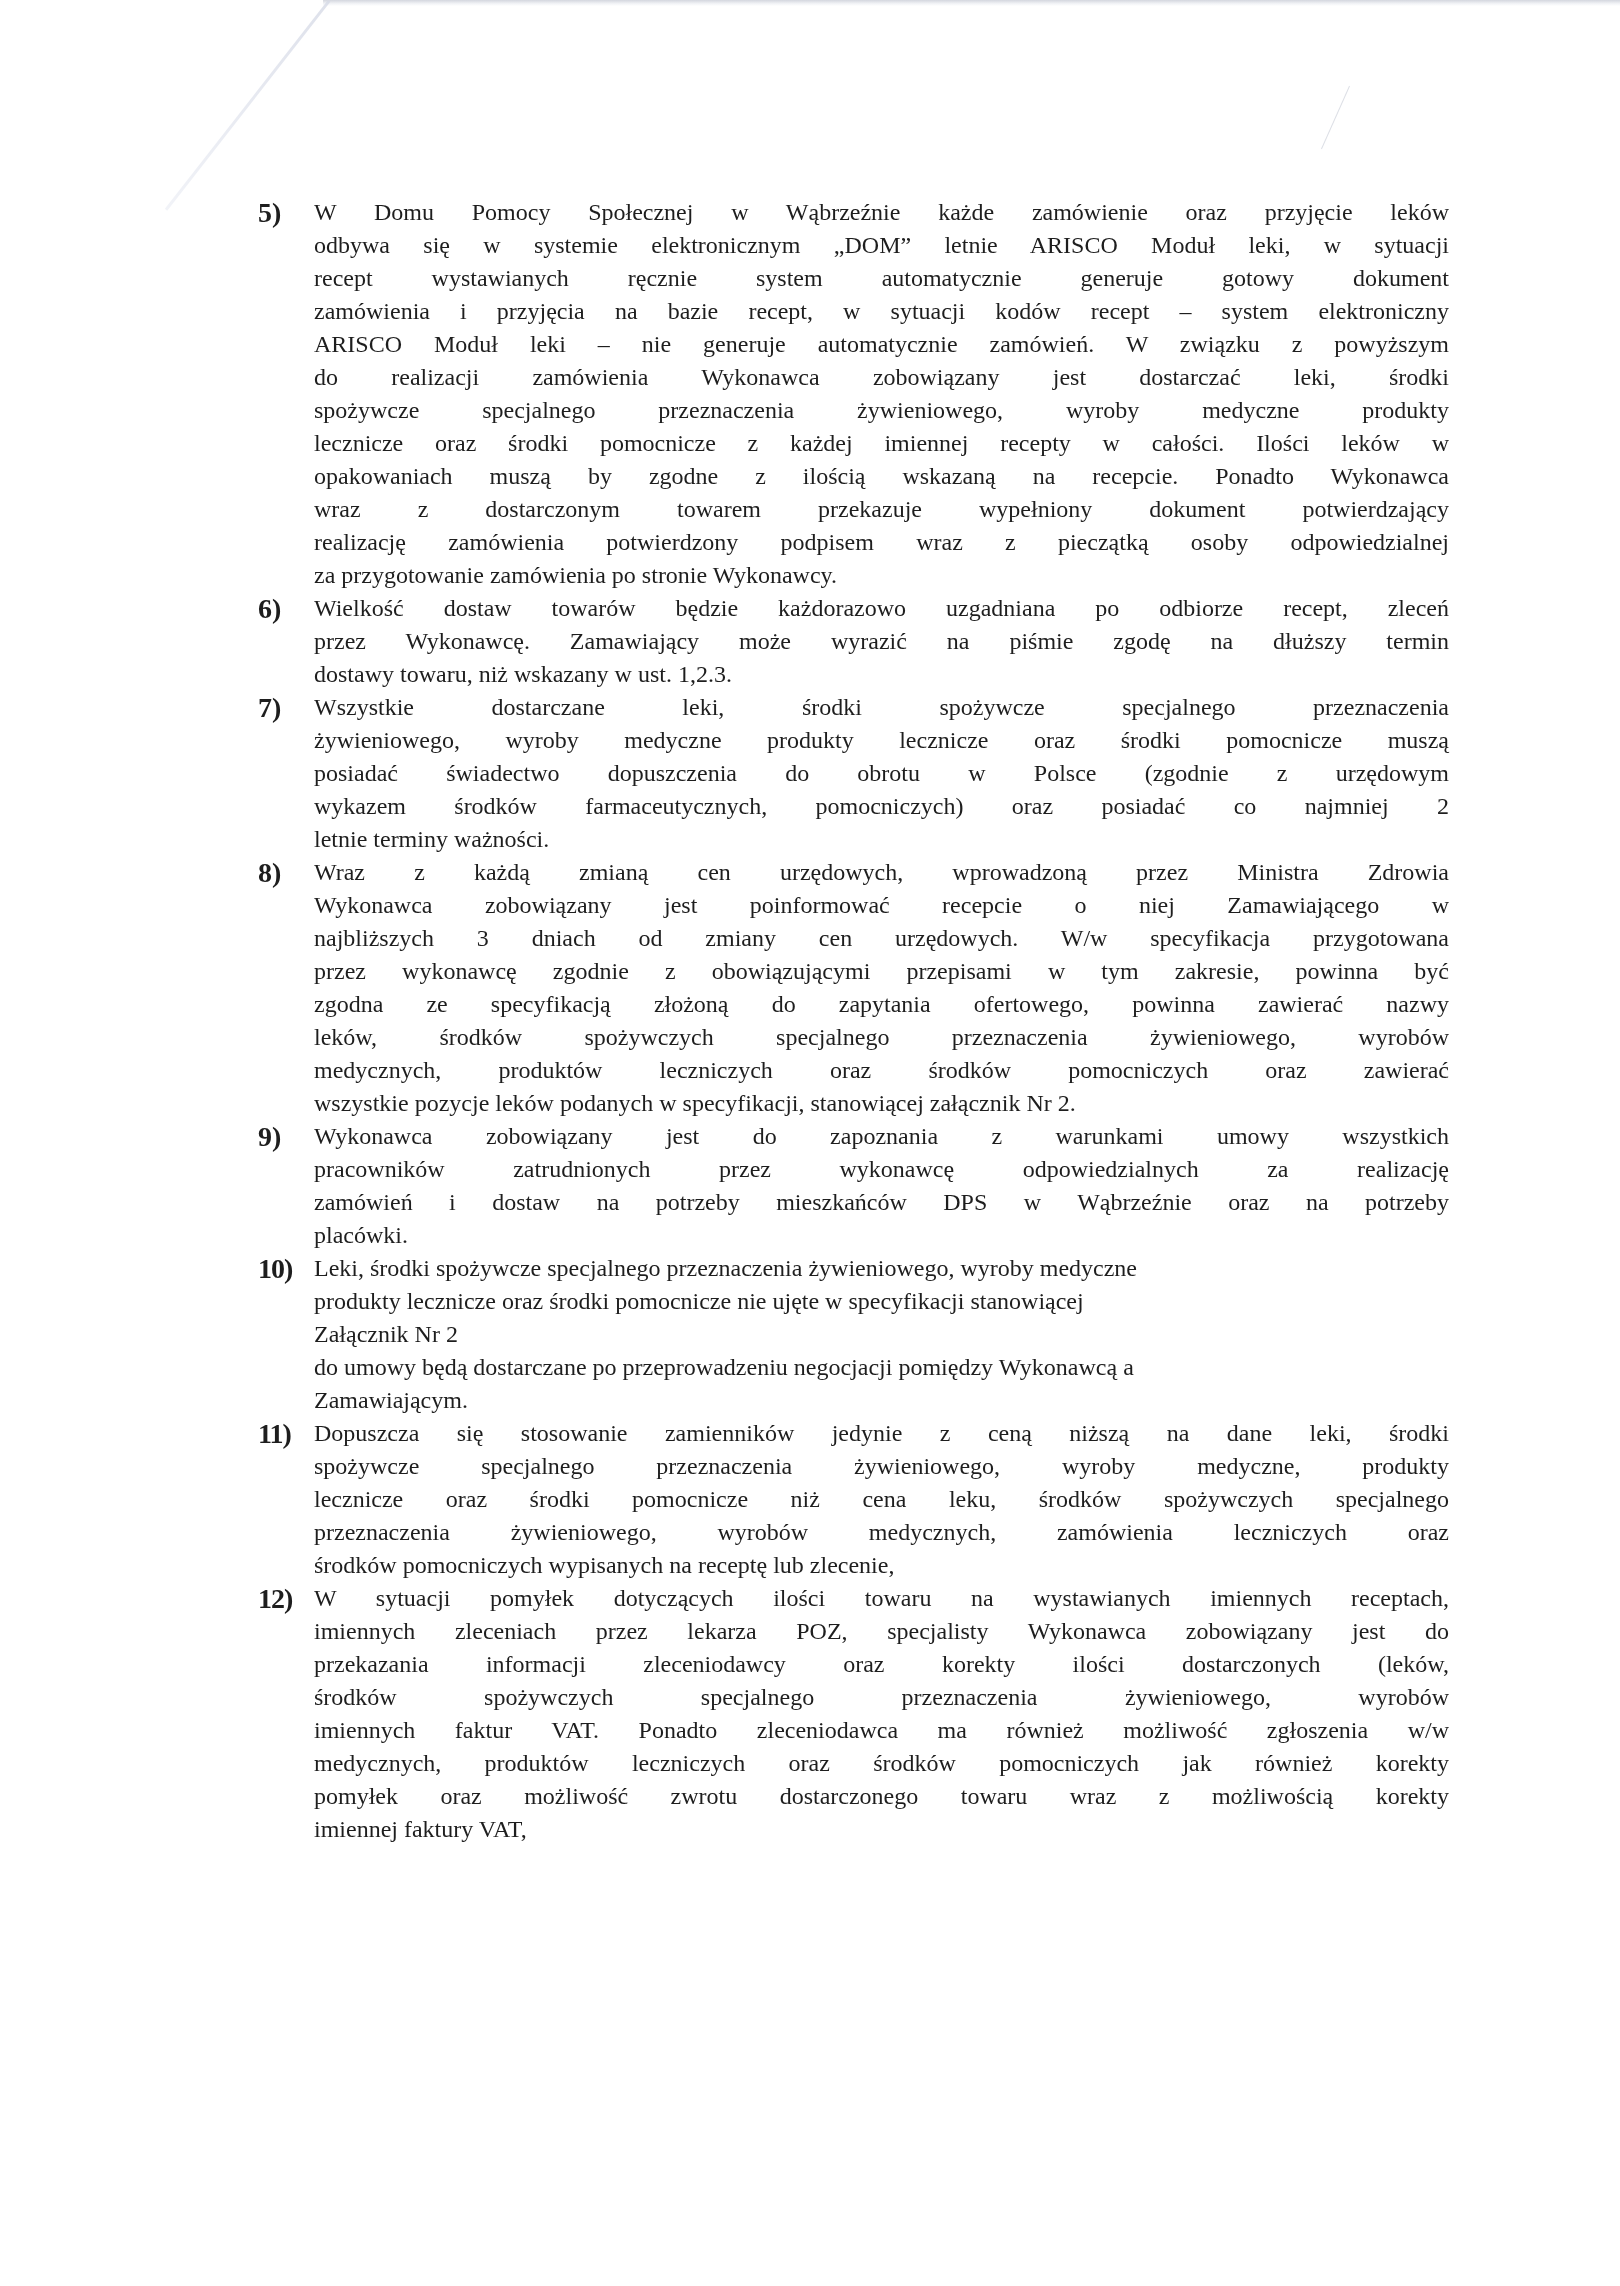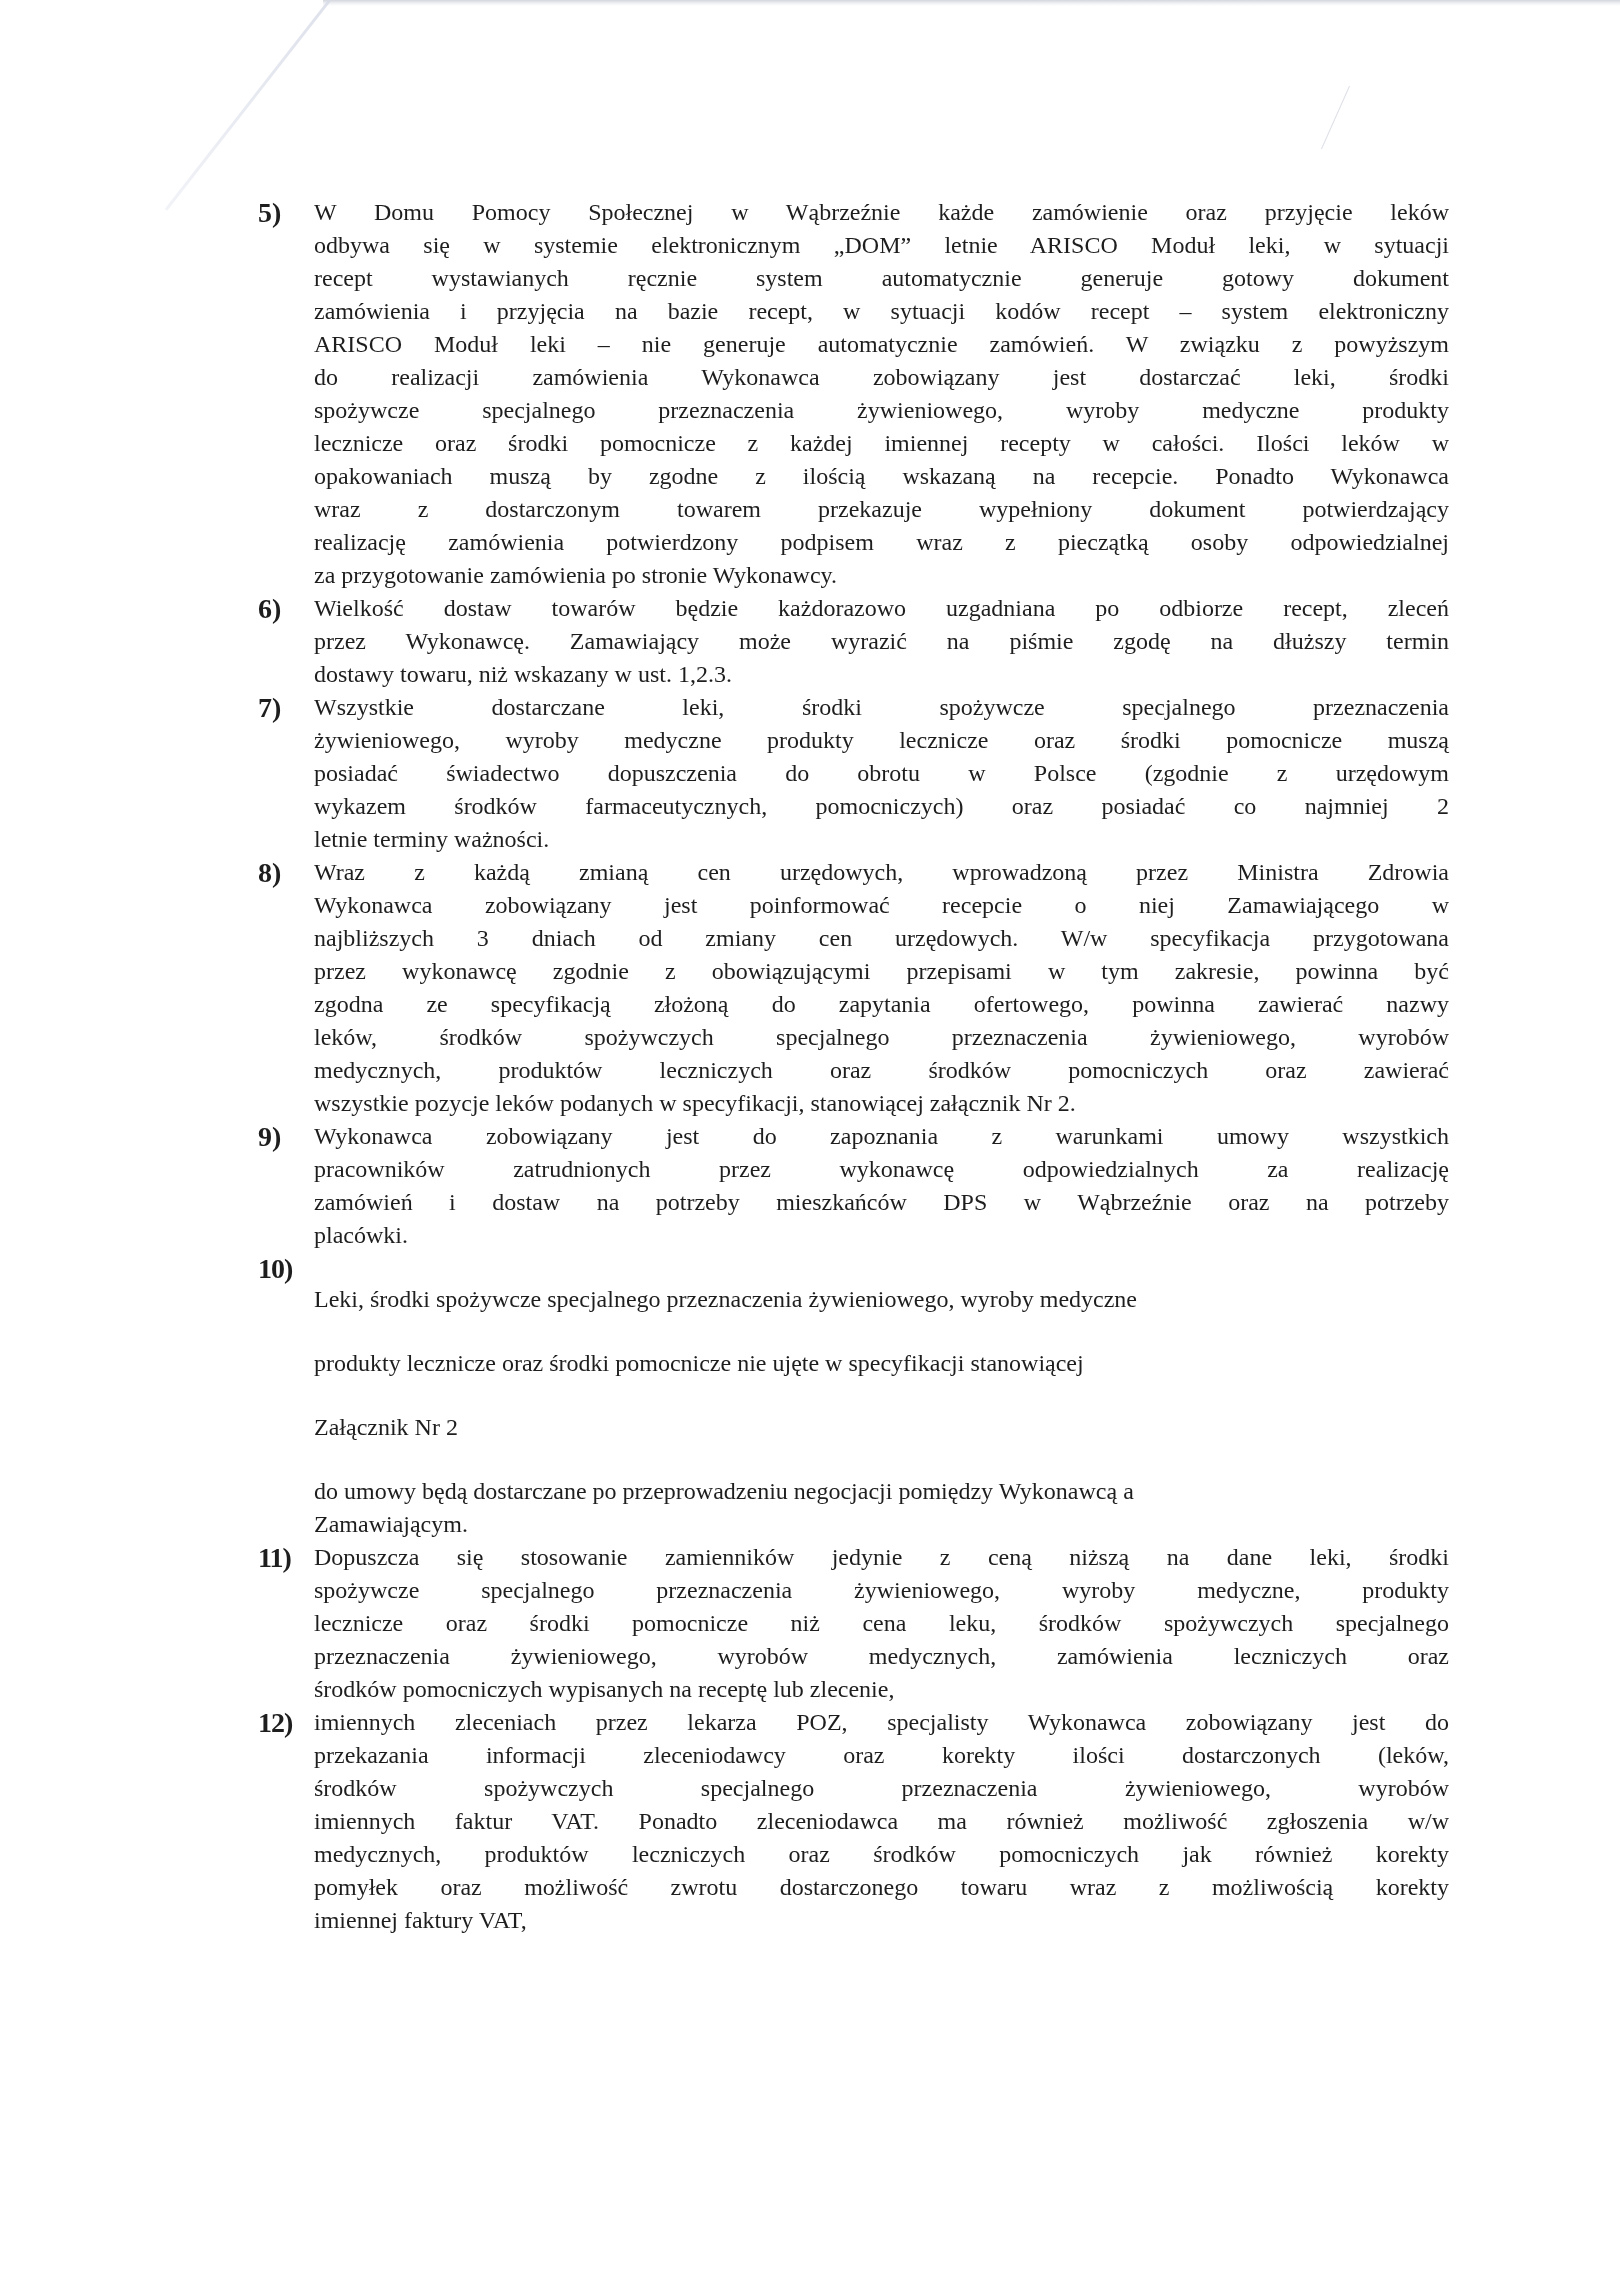--- a/index.html
+++ b/index.html
@@ -77,21 +77,20 @@
     display: block;
     white-space: nowrap;
     text-align: justify;
     text-align-last: justify;
   }
   .line.last {
     text-align-last: left;
   }
   .line.ragged {
     text-align-last: left;
-    margin-top: 31px;
   }
 </style>
 </head>
 <body>
 
 <div class="scan-top"></div>
 <div class="scan-diag"></div>
 <div class="scan-right-mark"></div>
 
 <div class="page">
@@ -176,20 +175,21 @@
       <span class="line">spożywcze specjalnego przeznaczenia żywieniowego, wyroby medyczne, produkty</span>
       <span class="line">lecznicze oraz środki pomocnicze niż cena leku, środków spożywczych specjalnego</span>
       <span class="line">przeznaczenia żywieniowego, wyrobów medycznych, zamówienia leczniczych oraz</span>
       <span class="line last">środków pomocniczych wypisanych na receptę lub zlecenie,</span>
     </div>
   </div>
 
   <div class="item">
     <div class="item-num two-digit">12)</div>
     <div class="item-body">
+      <span class="line">W sytuacji pomyłek dotyczących ilości towaru na wystawianych imiennych receptach,</span>
       <span class="line">imiennych zleceniach przez lekarza POZ, specjalisty Wykonawca zobowiązany jest do</span>
       <span class="line">przekazania informacji zleceniodawcy oraz korekty ilości dostarczonych (leków,</span>
       <span class="line">środków spożywczych specjalnego przeznaczenia żywieniowego, wyrobów</span>
       <span class="line">imiennych faktur VAT. Ponadto zleceniodawca ma również możliwość zgłoszenia w/w</span>
       <span class="line">medycznych, produktów leczniczych oraz środków pomocniczych jak również korekty</span>
       <span class="line">pomyłek oraz możliwość zwrotu dostarczonego towaru wraz z możliwością korekty</span>
       <span class="line last">imiennej faktury VAT,</span>
     </div>
   </div>
 

